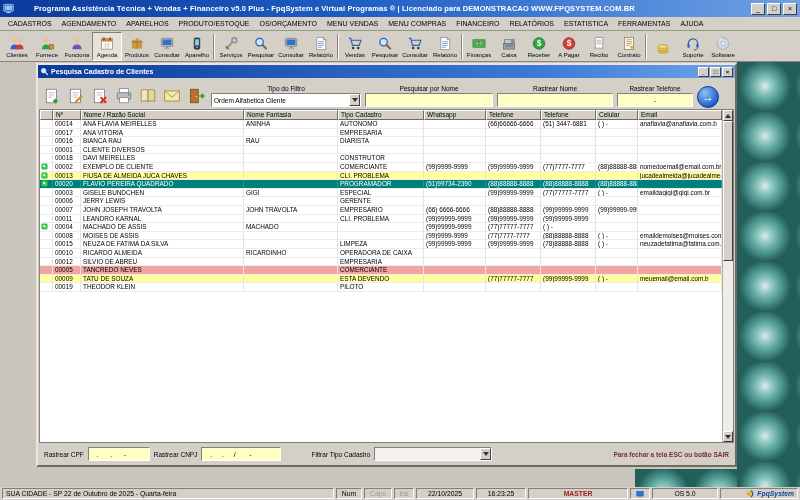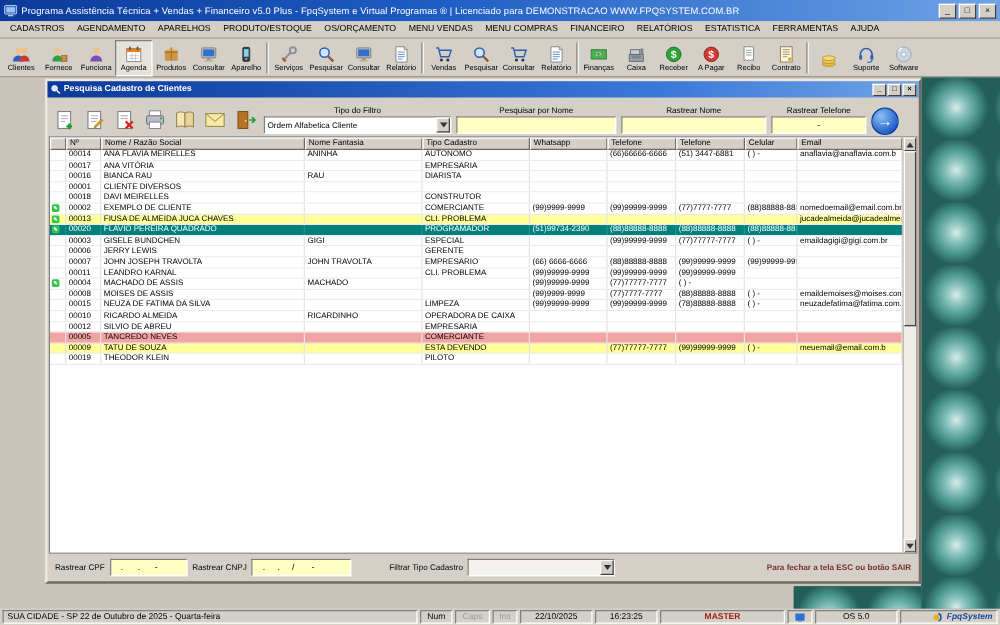--- a/index.html
+++ b/index.html
@@ -5,21 +5,21 @@
   * { margin:0; padding:0; box-sizing:border-box; }
   html,body { width:800px; height:500px; overflow:hidden; }
   body { font-family:"Liberation Sans", sans-serif; background:#000; }
   .screen { position:relative; width:800px; height:500px; background:#d4d0c8; overflow:hidden; }
 
   
   .titlebar { position:absolute; left:0; top:0; width:800px; height:17px;
     background:linear-gradient(90deg,#0b3a9a 0%,#1f5ec4 45%,#6fa3e6 100%);
     display:flex; align-items:center; padding:0 3px; color:#fff; }
   .app-ico svg { width:11px; height:11px; display:block; }
-  .title-text { font-size:7.5px; font-weight:normal; white-space:nowrap; overflow:hidden; flex:1; margin-left:3px; letter-spacing:.1px; }
+  .title-text { font-size:7.5px; font-weight:bold; white-space:nowrap; overflow:hidden; flex:1; margin-left:20px; letter-spacing:.1px; }
   .win-btns { display:flex; gap:2px; }
   .win-btn { width:14px; height:12px; background:#d4d0c8; border:1px solid; border-color:#ffffff #404040 #404040 #ffffff;
     font-size:7px; line-height:9px; text-align:center; color:#000; cursor:default; }
 
   
   .menubar { position:absolute; left:0; top:17px; width:800px; height:14px; background:#d4d0c8;
     border-bottom:1px solid #9a968e; display:flex; align-items:center; padding-left:3px; }
   .menu-item { font-size:7px; padding:0 5px; color:#000; white-space:nowrap; }
 
   

